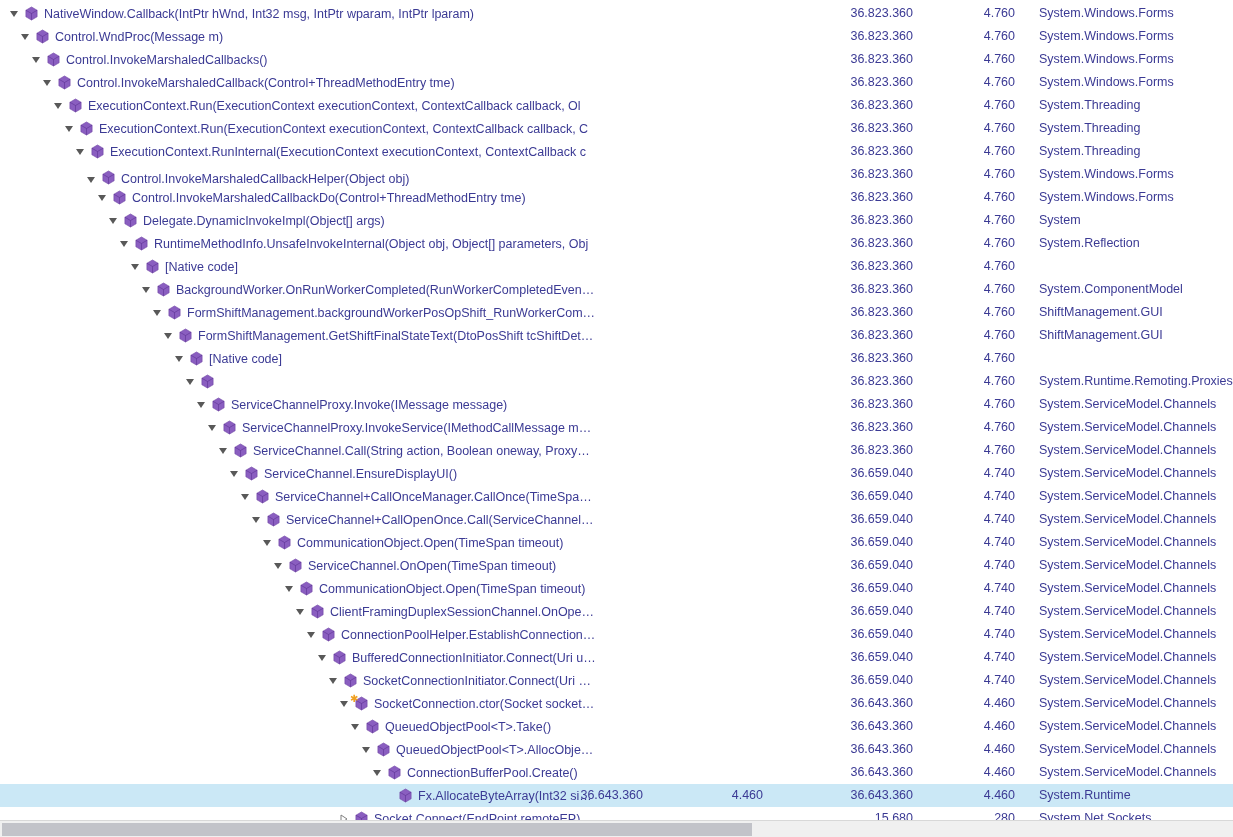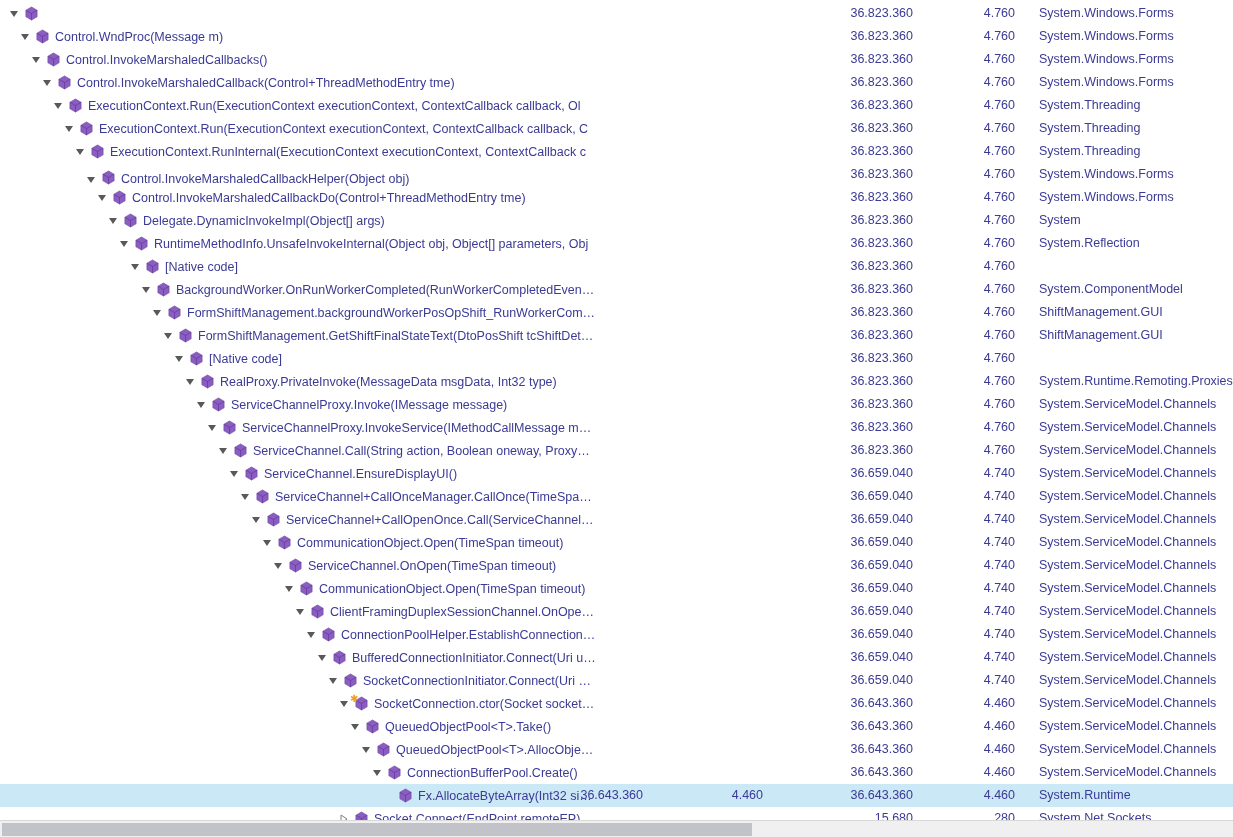--- a/index.html
+++ b/index.html
@@ -109,20 +109,21 @@
         <svg width="10" height="10" viewBox="0 0 10 10">
           <path d="M1 2 L9 2 L5 8 Z" fill="#595959"></path>
         </svg>
       </span>
       <span class="icon">
         <svg width="15" height="15" viewBox="0 0 16 16">
           <path d="M8 1 L14 4.5 L14 11.5 L8 15 L2 11.5 L2 4.5 Z" fill="#8a5ec0" stroke="#6b3fa0" stroke-width="0.6"></path>
           <path d="M2 4.5 L8 8 L14 4.5 M8 8 L8 15" fill="none" stroke="#5a2f90" stroke-width="0.6"></path>
         </svg>
       </span>
+      <span class="name" style="max-width: 552px;">NativeWindow.Callback(IntPtr hWnd, Int32 msg, IntPtr wparam, IntPtr lparam)</span>
       <span class="col c1"></span>
       <span class="col c2"></span>
       <span class="col c3">36.823.360</span>
       <span class="col c4">4.760</span>
       <span class="ns">System.Windows.Forms</span>
     </div>
     <div class="row" style="padding-left: 19px;">
       <span class="toggle">
         <svg width="10" height="10" viewBox="0 0 10 10">
           <path d="M1 2 L9 2 L5 8 Z" fill="#595959"></path>
@@ -412,21 +413,20 @@
         <svg width="10" height="10" viewBox="0 0 10 10">
           <path d="M1 2 L9 2 L5 8 Z" fill="#595959"></path>
         </svg>
       </span>
       <span class="icon">
         <svg width="15" height="15" viewBox="0 0 16 16">
           <path d="M8 1 L14 4.5 L14 11.5 L8 15 L2 11.5 L2 4.5 Z" fill="#8a5ec0" stroke="#6b3fa0" stroke-width="0.6"></path>
           <path d="M2 4.5 L8 8 L14 4.5 M8 8 L8 15" fill="none" stroke="#5a2f90" stroke-width="0.6"></path>
         </svg>
       </span>
-      <span class="name" style="max-width: 376px;">RealProxy.PrivateInvoke(MessageData msgData, Int32 type)</span>
       <span class="col c1"></span>
       <span class="col c2"></span>
       <span class="col c3">36.823.360</span>
       <span class="col c4">4.760</span>
       <span class="ns">System.Runtime.Remoting.Proxies</span>
     </div>
     <div class="row" style="padding-left: 195px;">
       <span class="toggle">
         <svg width="10" height="10" viewBox="0 0 10 10">
           <path d="M1 2 L9 2 L5 8 Z" fill="#595959"></path>

